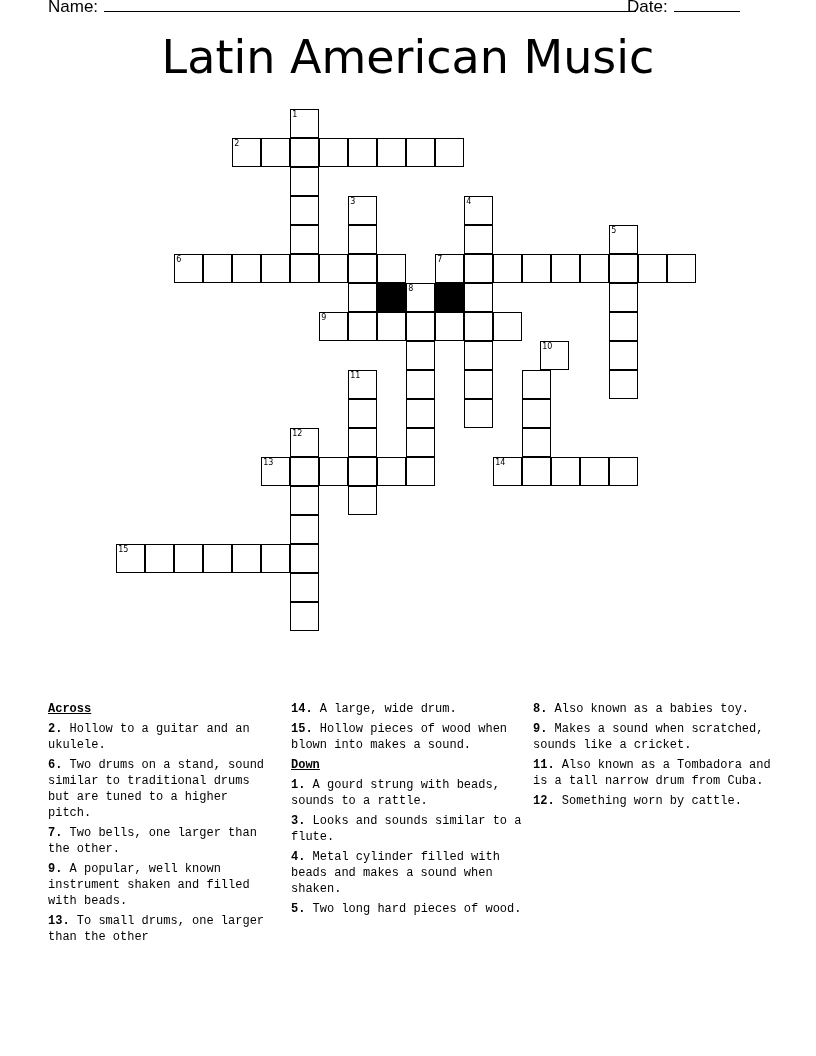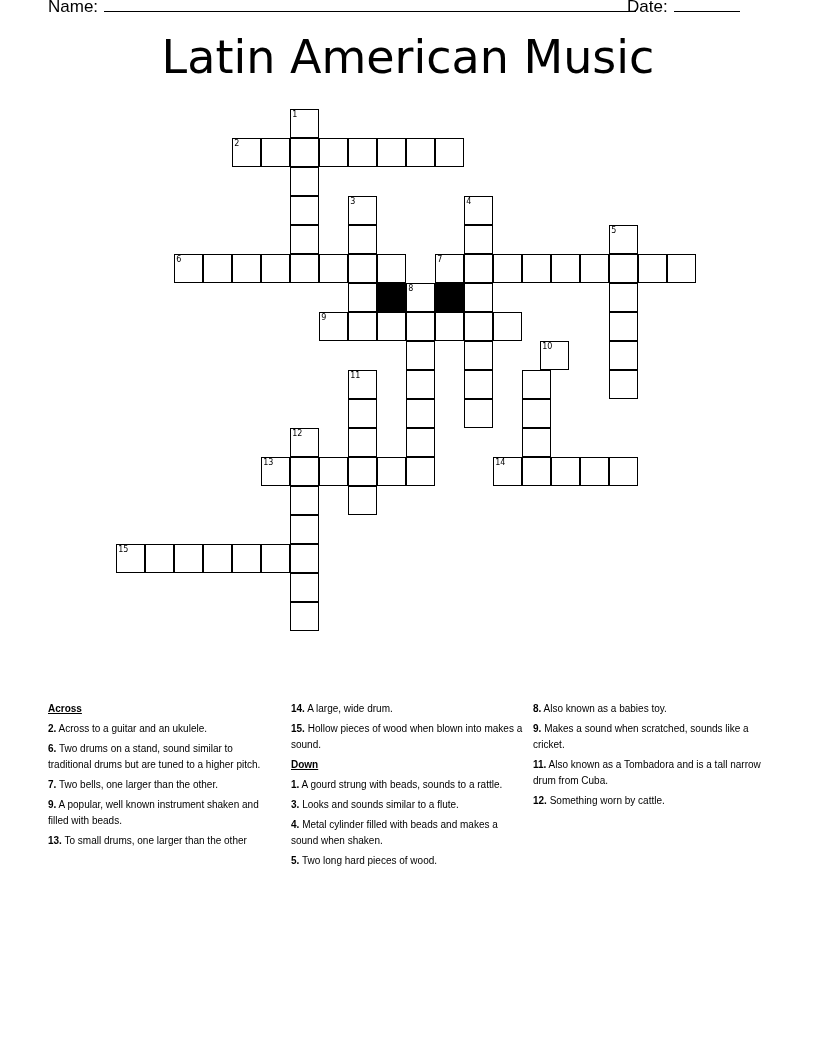--- a/index.html
+++ b/index.html
@@ -4,21 +4,21 @@
 <style>
   html, body { margin:0; padding:0; }
   body { width:816px; height:1056px; background:#ffffff; position:relative; overflow:hidden; color:#000; font-family:"DejaVu Sans", sans-serif; }
   .hdr { position:absolute; top:-4px; font-family:"Liberation Sans", sans-serif; font-size:17px; white-space:nowrap; }
   .hdr .line { display:inline-block; border-bottom:1px solid #000; height:15px; vertical-align:baseline; margin-left:6px; }
   .title { position:absolute; top:30px; left:0; width:816px; text-align:center; font-family:"DejaVu Sans", sans-serif; font-size:46px; letter-spacing:0px; }
   .grid { position:absolute; left:0; top:0; }
   .cell { position:absolute; width:29px; height:29px; box-sizing:border-box; border:1.5px solid #000; background:#fff; margin-left:-0.75px; margin-top:-0.75px; }
   .cell.black { background:#000; }
   .num { position:absolute; left:1px; top:0px; font-family:"DejaVu Sans", sans-serif; font-size:8px; line-height:9px; }
-  .clues { position:absolute; top:701px; font-size:10px; line-height:16px; font-family:Liberation Sans, sans-serif; }
+  .clues { position:absolute; top:701px; font-size:12px; line-height:16px; font-family:Liberation Mono, monospace; }
   .clues .heading { text-decoration:underline; font-weight:bold; margin-bottom:4px; }
   .clue { margin-bottom:4px; }
   .clue b { font-weight:bold; }
 </style>
 </head>
 <body>
 
 <div class="hdr" style="left:48px;">
   <span>Name:</span><span class="line" style="width:532px;"></span>
 </div>
@@ -144,21 +144,21 @@
     <div class="cell" style="left: 175px; top: 545px;"></div>
     <div class="cell" style="left: 204px; top: 545px;"></div>
     <div class="cell" style="left: 233px; top: 545px;"></div>
     <div class="cell" style="left: 262px; top: 545px;"></div>
     <div class="cell black" style="left: 378px; top: 284px;"></div>
     <div class="cell black" style="left: 436px; top: 284px;"></div>
   </div>
 
 <div class="clues" style="left:48px; width:230px;">
   <div class="heading">Across</div>
-  <div class="clue"><b>2.</b> <span>Across to a guitar and an ukulele.</span></div>
+  <div class="clue"><b>2.</b> <span>Hollow to a guitar and an ukulele.</span></div>
   <div class="clue"><b>6.</b> <span>Two drums on a stand, sound similar to traditional drums but are tuned to a higher pitch.</span></div>
   <div class="clue"><b>7.</b> <span>Two bells, one larger than the other.</span></div>
   <div class="clue"><b>9.</b> <span>A popular, well known instrument shaken and filled with beads.</span></div>
   <div class="clue"><b>13.</b> <span>To small drums, one larger than the other</span></div>
 </div>
 
 <div class="clues" style="left:291px; width:236px;">
   <div class="clue"><b>14.</b> <span>A large, wide drum.</span></div>
   <div class="clue"><b>15.</b> <span>Hollow pieces of wood when blown into makes a sound.</span></div>
   <div class="heading">Down</div>

